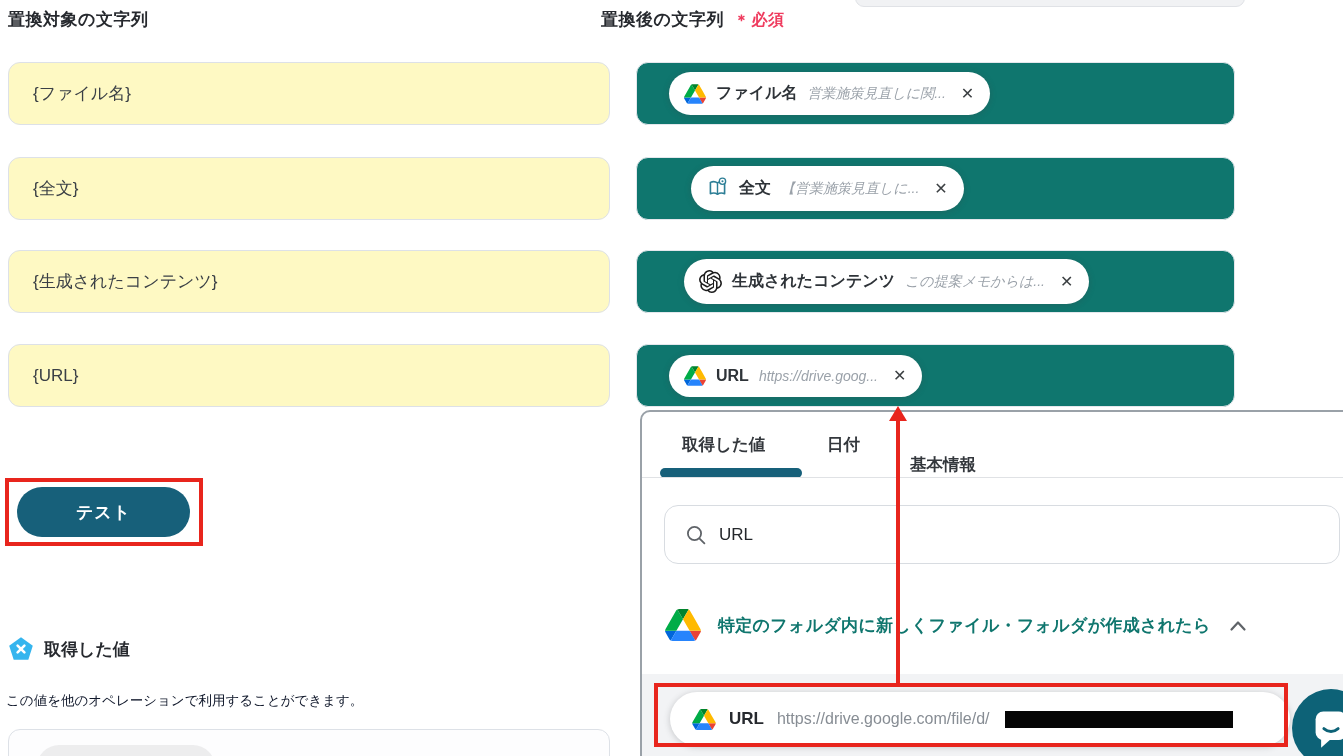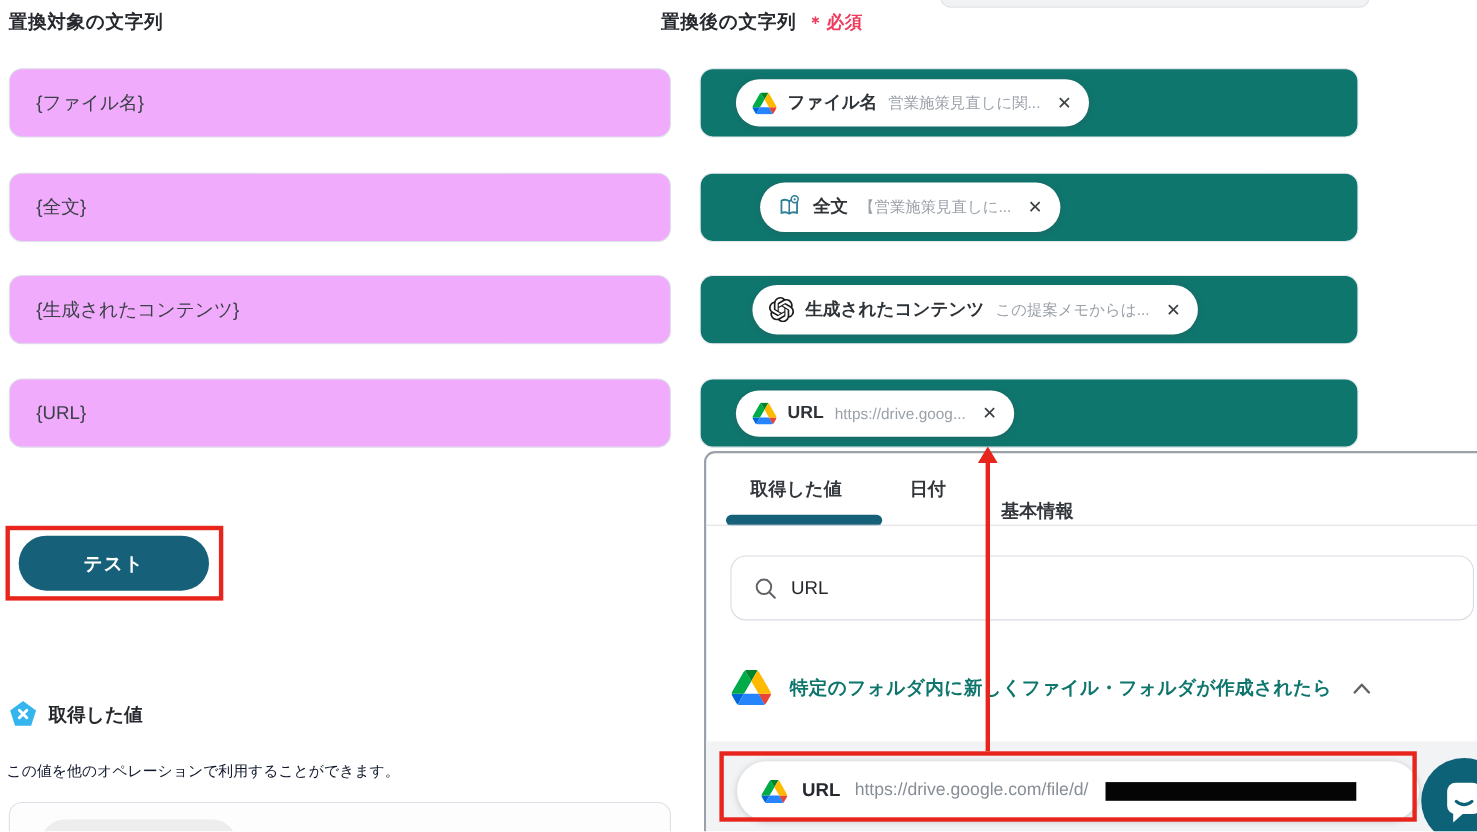--- a/index.html
+++ b/index.html
@@ -10,28 +10,28 @@
   }
   
   .hdr { position:absolute; top:8px; font-size:17px; font-weight:700; color:#26292e; letter-spacing:.5px; }
   .hdr-left { left:8px; }
   .hdr-right { left:601px; display:flex; align-items:baseline;font-family:Liberation Serif, serif; }
   .req { color:#ef3b5e; font-weight:700; }
   .req-ast { font-size:15px; margin:0 2px 0 10px; }
   .req-lbl { font-size:16px; }
   
   .field { position:absolute; height:63px; border-radius:12px; display:flex; align-items:center; }
-  .f-left { left:8px; width:602px; background:#f0abfc; border:1px solid #dde1e7; padding-left:24px; font-size:17px; color:#3b4046; }
+  .f-left { left:8px; width:602px; background:#fef9c3; border:1px solid #dde1e7; padding-left:24px; font-size:17px; color:#3b4046; }
   .f-right { left:636px; width:599px; background:#0f766e; border:1px solid #e4e7ec; }
   .t1{top:62px} .t2{top:157px} .t3{top:250px} .t4{top:344px}
   
   .chip { display:inline-flex; align-items:center; gap:10px; background:#fff; border-radius:26px;
           padding:11px 16px 11px 15px; box-shadow:0 1px 6px rgba(60,64,67,.28); cursor:pointer; }
   .chip .lbl { font-size:16px; font-weight:700; color:#2e3338; white-space:nowrap; }
-  .chip .val { font-size:14px; color:#9aa1a9; white-space:nowrap; }
+  .chip .val { font-size:14px; color:#9aa1a9; white-space:nowrap;font-style:italic; }
   .chip .x { font-size:16px; color:#3c4043; margin-left:5px; font-weight:400; }
   .m1{margin-left:32px} .m2{margin-left:54px} .m3{margin-left:47px} .m4{margin-left:32px}
   .icon { display:inline-flex; flex-shrink:0; }
   
   .top-partial { position:absolute; left:855px; top:-13px; width:390px; height:20px;
     background:#f1f2f4; border:1px solid #e0e2e6; border-radius:0 0 9px 9px; }
   
   .test-annot { position:absolute; left:5px; top:478px; width:198px; height:68px; border:4px solid #e8251d; z-index:50; }
   .test-btn { position:absolute; left:17px; top:487px; width:173px; height:50px; border-radius:25px;
     background:#17607a; color:#fff; font-size:17px; font-weight:700; letter-spacing:1px;

